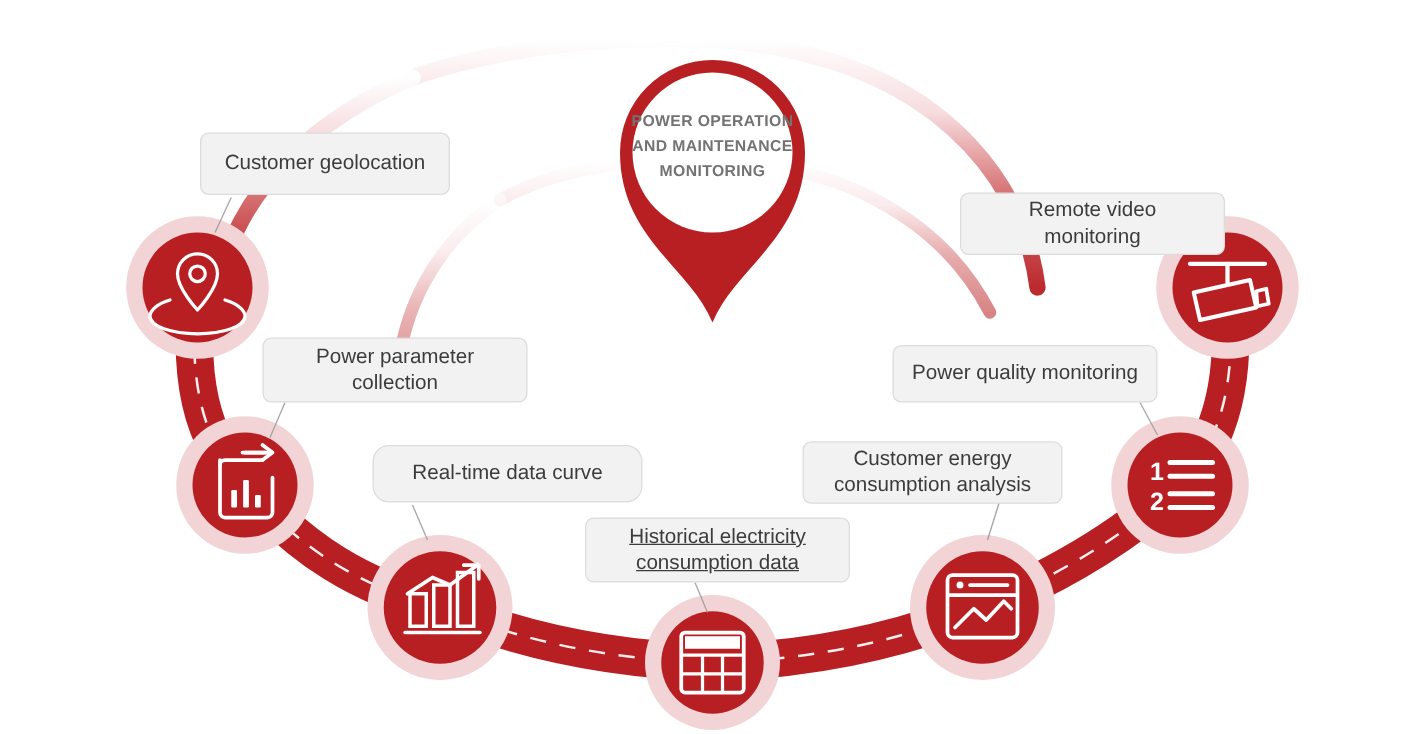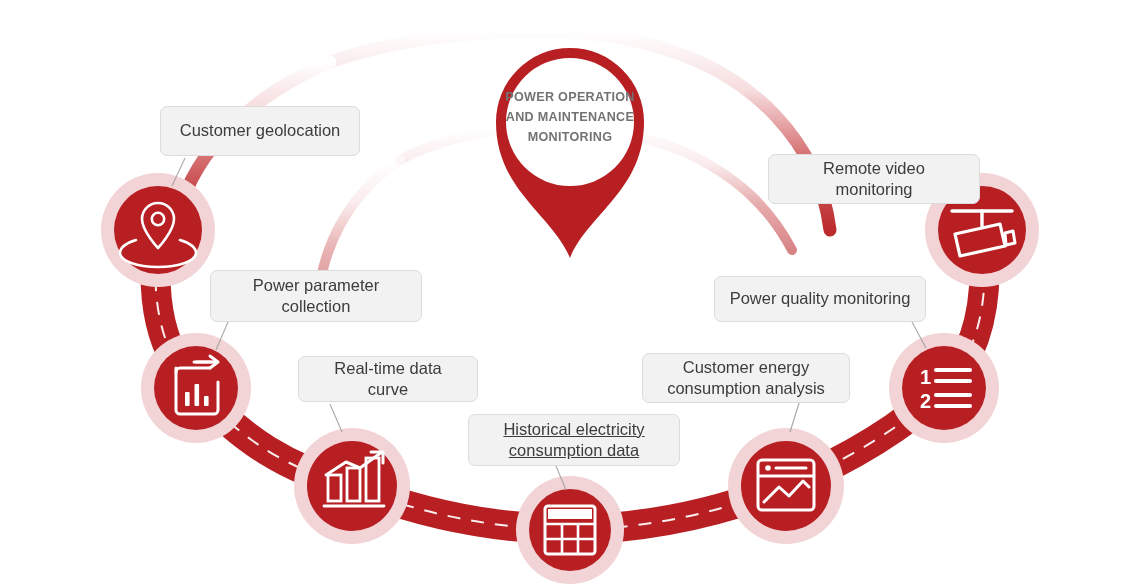--- a/index.html
+++ b/index.html
@@ -179,21 +179,21 @@
 
   <div class="pin-text" style="left:488px;top:88px;width:164px;">POWER OPERATION
 AND MAINTENANCE
 MONITORING</div>
 
   <div class="label-box" style="left:160px;top:106px;width:200px;height:50px;">Customer geolocation</div>
 
   <div class="label-box" style="left:210px;top:270px;width:212px;height:52px;">Power parameter
 collection</div>
 
-  <div class="label-box" style="left:298px;top:356px;width:180px;height:46px;">Real-time data curve</div>
+  <div class="label-box" style="left:298px;top:356px;width:216px;height:46px;border-radius:13px;">Real-time data curve</div>
 
   <div class="label-box" style="left:468px;top:414px;width:212px;height:52px;text-decoration:underline;">Historical electricity
 consumption data</div>
 
   <div class="label-box" style="left:642px;top:353px;width:208px;height:50px;">Customer energy
 consumption analysis</div>
 
   <div class="label-box" style="left:714px;top:276px;width:212px;height:46px;">Power quality monitoring</div>
 
   <div class="label-box" style="left:768px;top:106px;width:212px;height:50px;margin-top:48px;">Remote video monitoring</div>

